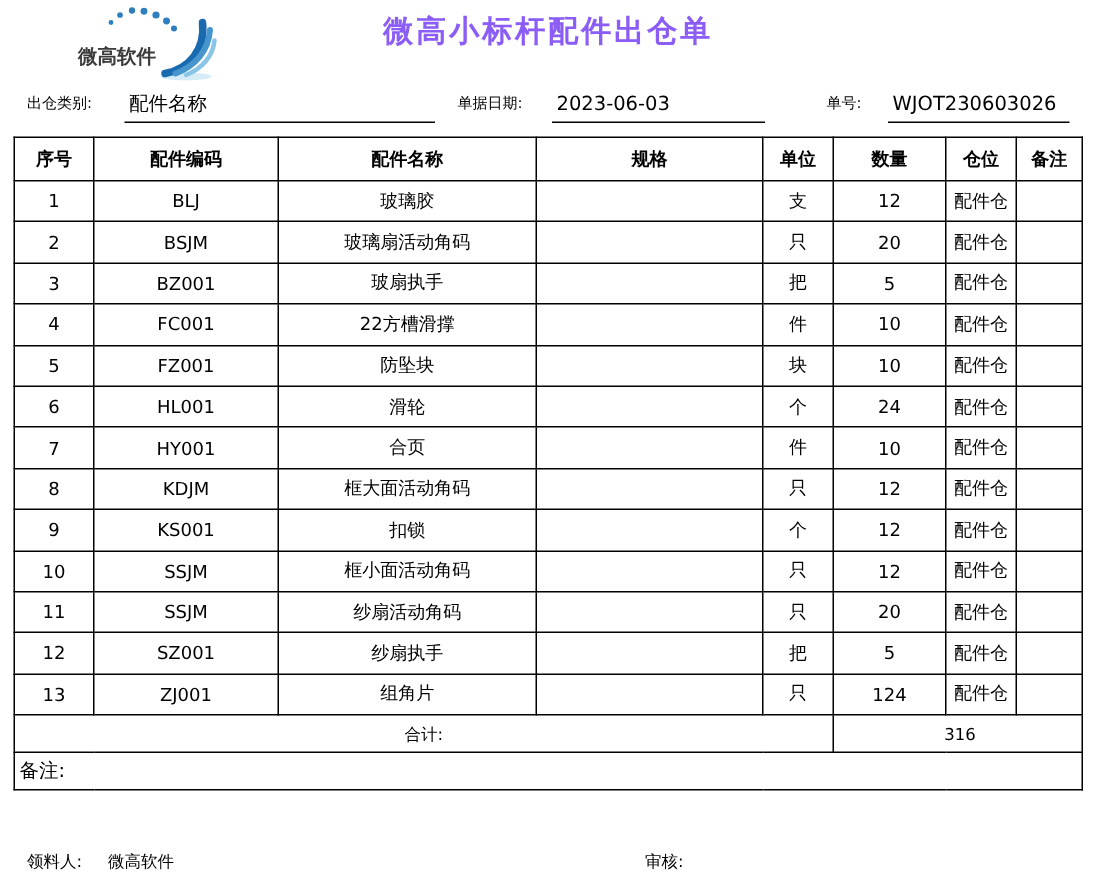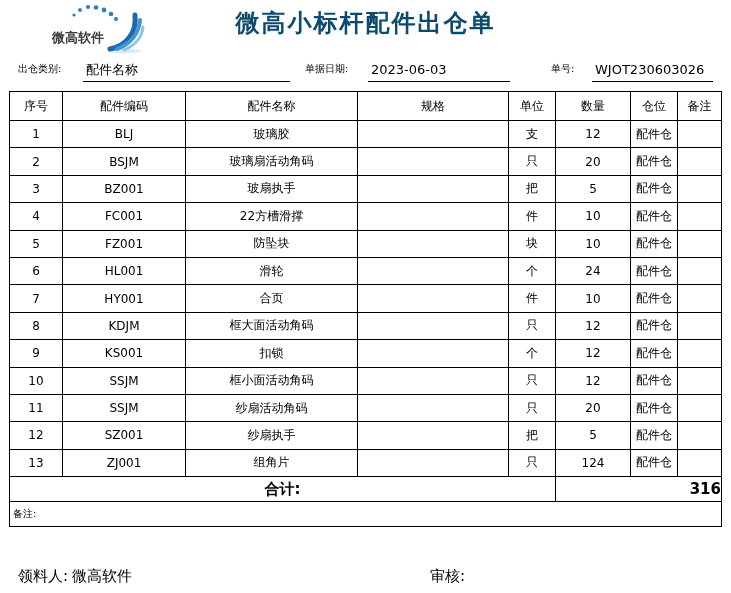--- a/index.html
+++ b/index.html
@@ -4,45 +4,45 @@
 <style>
   html,body{margin:0;padding:0;}
   body{
     width:731px;height:593px;position:relative;background:#ffffff;
     font-family:"DejaVu Sans","Liberation Sans",sans-serif;color:#000;
     overflow:hidden;
   }
   .logo{position:absolute;left:50px;top:3px;width:100px;height:54px;}
   .page-title{
     position:absolute;left:0;right:0;top:7px;text-align:center;
-    font-size:24px;font-weight:600;letter-spacing:2px;color:#0c4a6e;
+    font-size:20px;font-weight:600;letter-spacing:2px;color:#8b5cf6;
   }
   .field-label{position:absolute;top:62px;font-size:10px;white-space:nowrap;}
   .field-value{
     position:absolute;top:61px;font-size:13px;white-space:nowrap;
     border-bottom:1px solid #000;padding:0 0 3px 3px;box-sizing:border-box;
     height:21px;line-height:17px;
   }
   table.parts{
     position:absolute;left:9px;top:91px;width:712px;
     border-collapse:collapse;table-layout:fixed;
   }
   table.parts th,table.parts td{
     border:1px solid #000;font-size:12px;text-align:center;
     padding:0;overflow:hidden;white-space:nowrap;
   }
   table.parts thead tr{height:29px;}
   table.parts tbody tr{height:27.4px;}
-  table.parts th{font-weight:normal;}
+  table.parts th{font-weight:bold;}
   tr.total-row{height:25px;}
-  tr.total-row td{font-weight:bold;font-size:15px;}
-  tr.total-row td.total-value{text-align:right;padding-left:3px;}
+  tr.total-row td{font-weight:normal;font-size:11px;}
+  tr.total-row td.total-value{text-align:center;padding-left:3px;}
   tr.remark-row{height:25px;}
-  tr.remark-row td{text-align:left;padding-left:3px;font-size:10px;}
-  .footer-label{position:absolute;top:567px;font-size:15px;white-space:nowrap;}
+  tr.remark-row td{text-align:left;padding-left:3px;font-size:13px;}
+  .footer-label{position:absolute;top:567px;font-size:11px;white-space:nowrap;}
 </style>
 </head>
 <body>
 
 <div class="logo">
   <svg width="100" height="54" viewBox="0 0 100 54">
 
     <circle cx="24" cy="12" r="1.6" fill="#2f7fbe"></circle>
     <circle cx="30" cy="7" r="1.9" fill="#2f7fbe"></circle>
     <circle cx="38" cy="4" r="2.1" fill="#2f7fbe"></circle>

